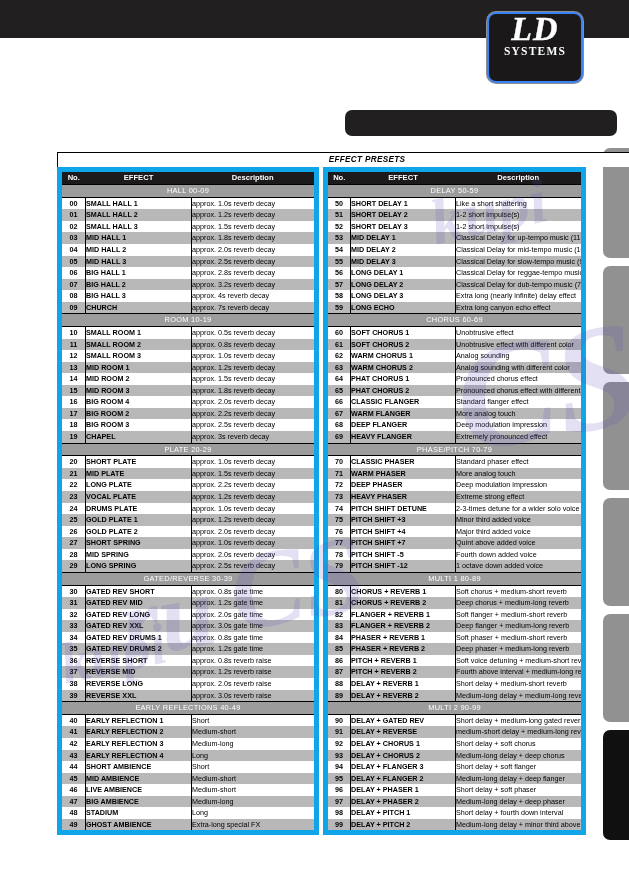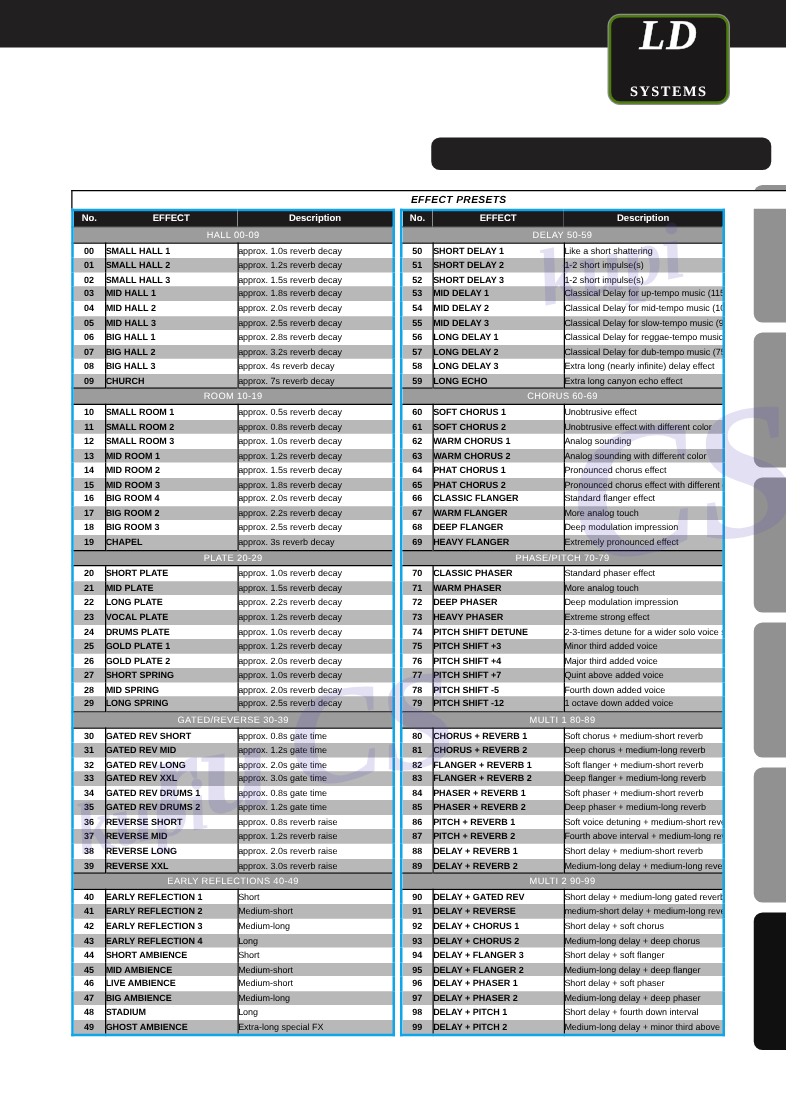--- a/index.html
+++ b/index.html
@@ -29,26 +29,26 @@
     background: #211f1f;
   }
   .logo-box {
     position: absolute;
     left: 487px;
     top: 12px;
     width: 92px;
     height: 67px;
     background: #1a1818;
     border-radius: 9px;
-    border: 2px solid #4d7c0f;
+    border: 2px solid #3b82f6;
     box-shadow: 0 0 0 1px #8e8e8e;
     display: flex;
     flex-direction: column;
     align-items: center;
-    justify-content: space-between;
+    justify-content: flex-start;
   }
   .logo-ld {
     color: #ffffff;
     font-family: "Liberation Serif", serif;
     font-weight: bold;
     font-style: italic;
     font-size: 34px;
     line-height: 30px;
     letter-spacing: 1px;
     -webkit-text-stroke: 0.3px #fff;
@@ -120,21 +120,21 @@
     letter-spacing: 0.3px;
     padding: 2px 0 2.5px 0;
   }
   .cols {
     display: flex;
     gap: 4px;
   }
   table.ptable {
     border-collapse: collapse;
     table-layout: fixed;
-    border: 2px solid #0ea5e9;
+    border: 5px solid #0ea5e9;
   }
   table.ptable.left  { width: 257px; }
   table.ptable.right { width: 258px; }
 
   table.ptable th,
   table.ptable td {
     padding: 0;
     margin: 0;
     height: 11.55px;
     line-height: 11.55px;

